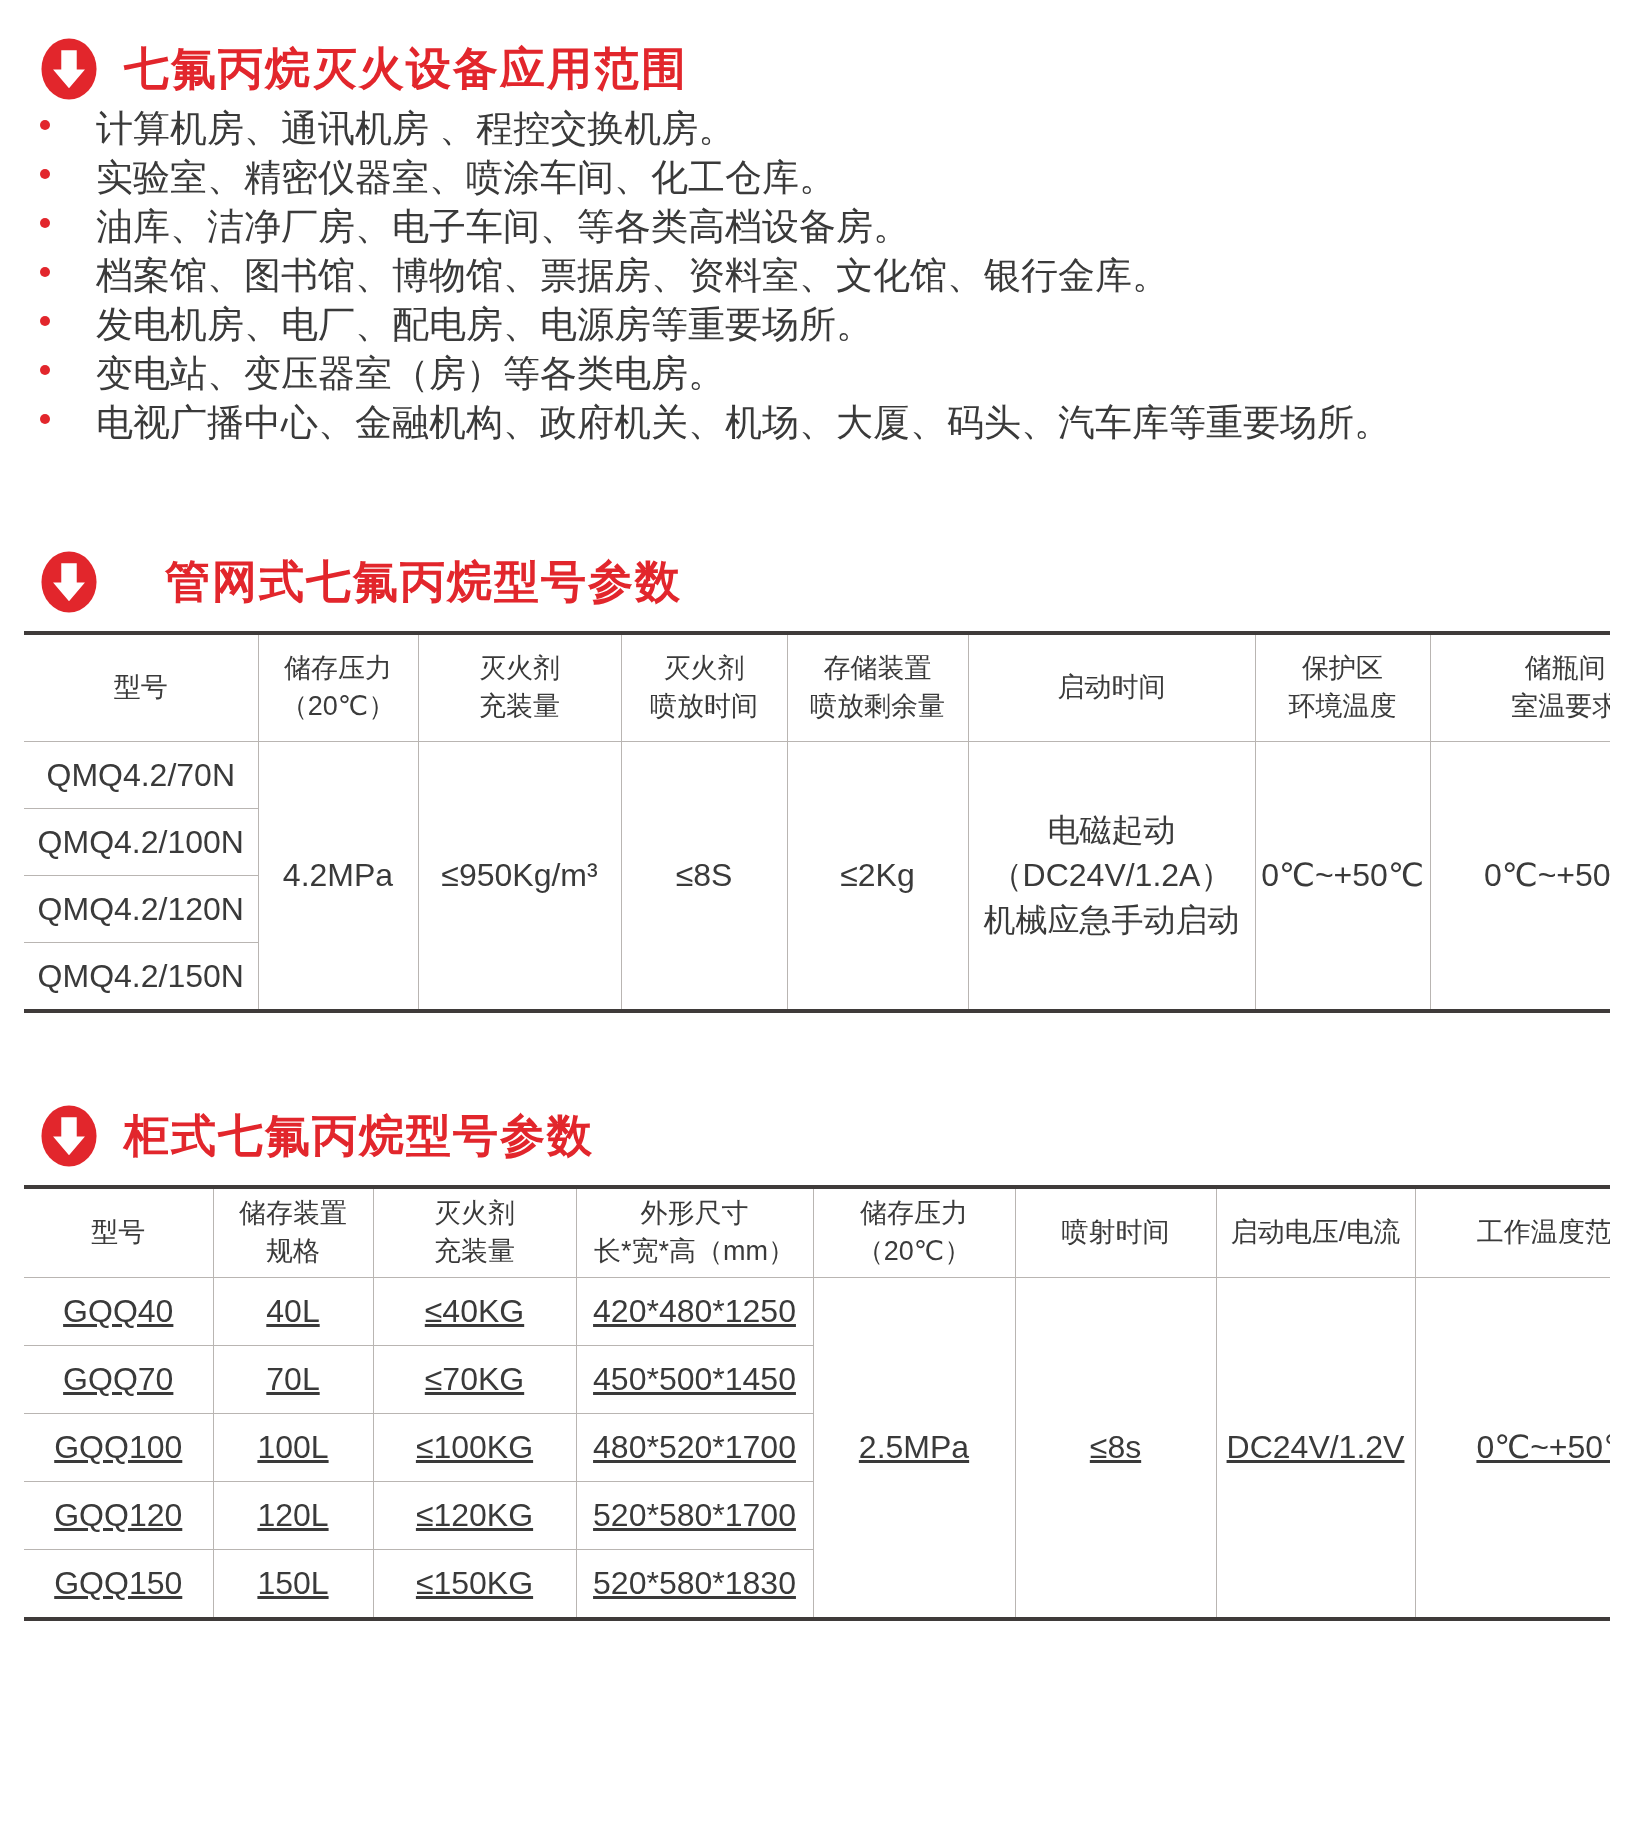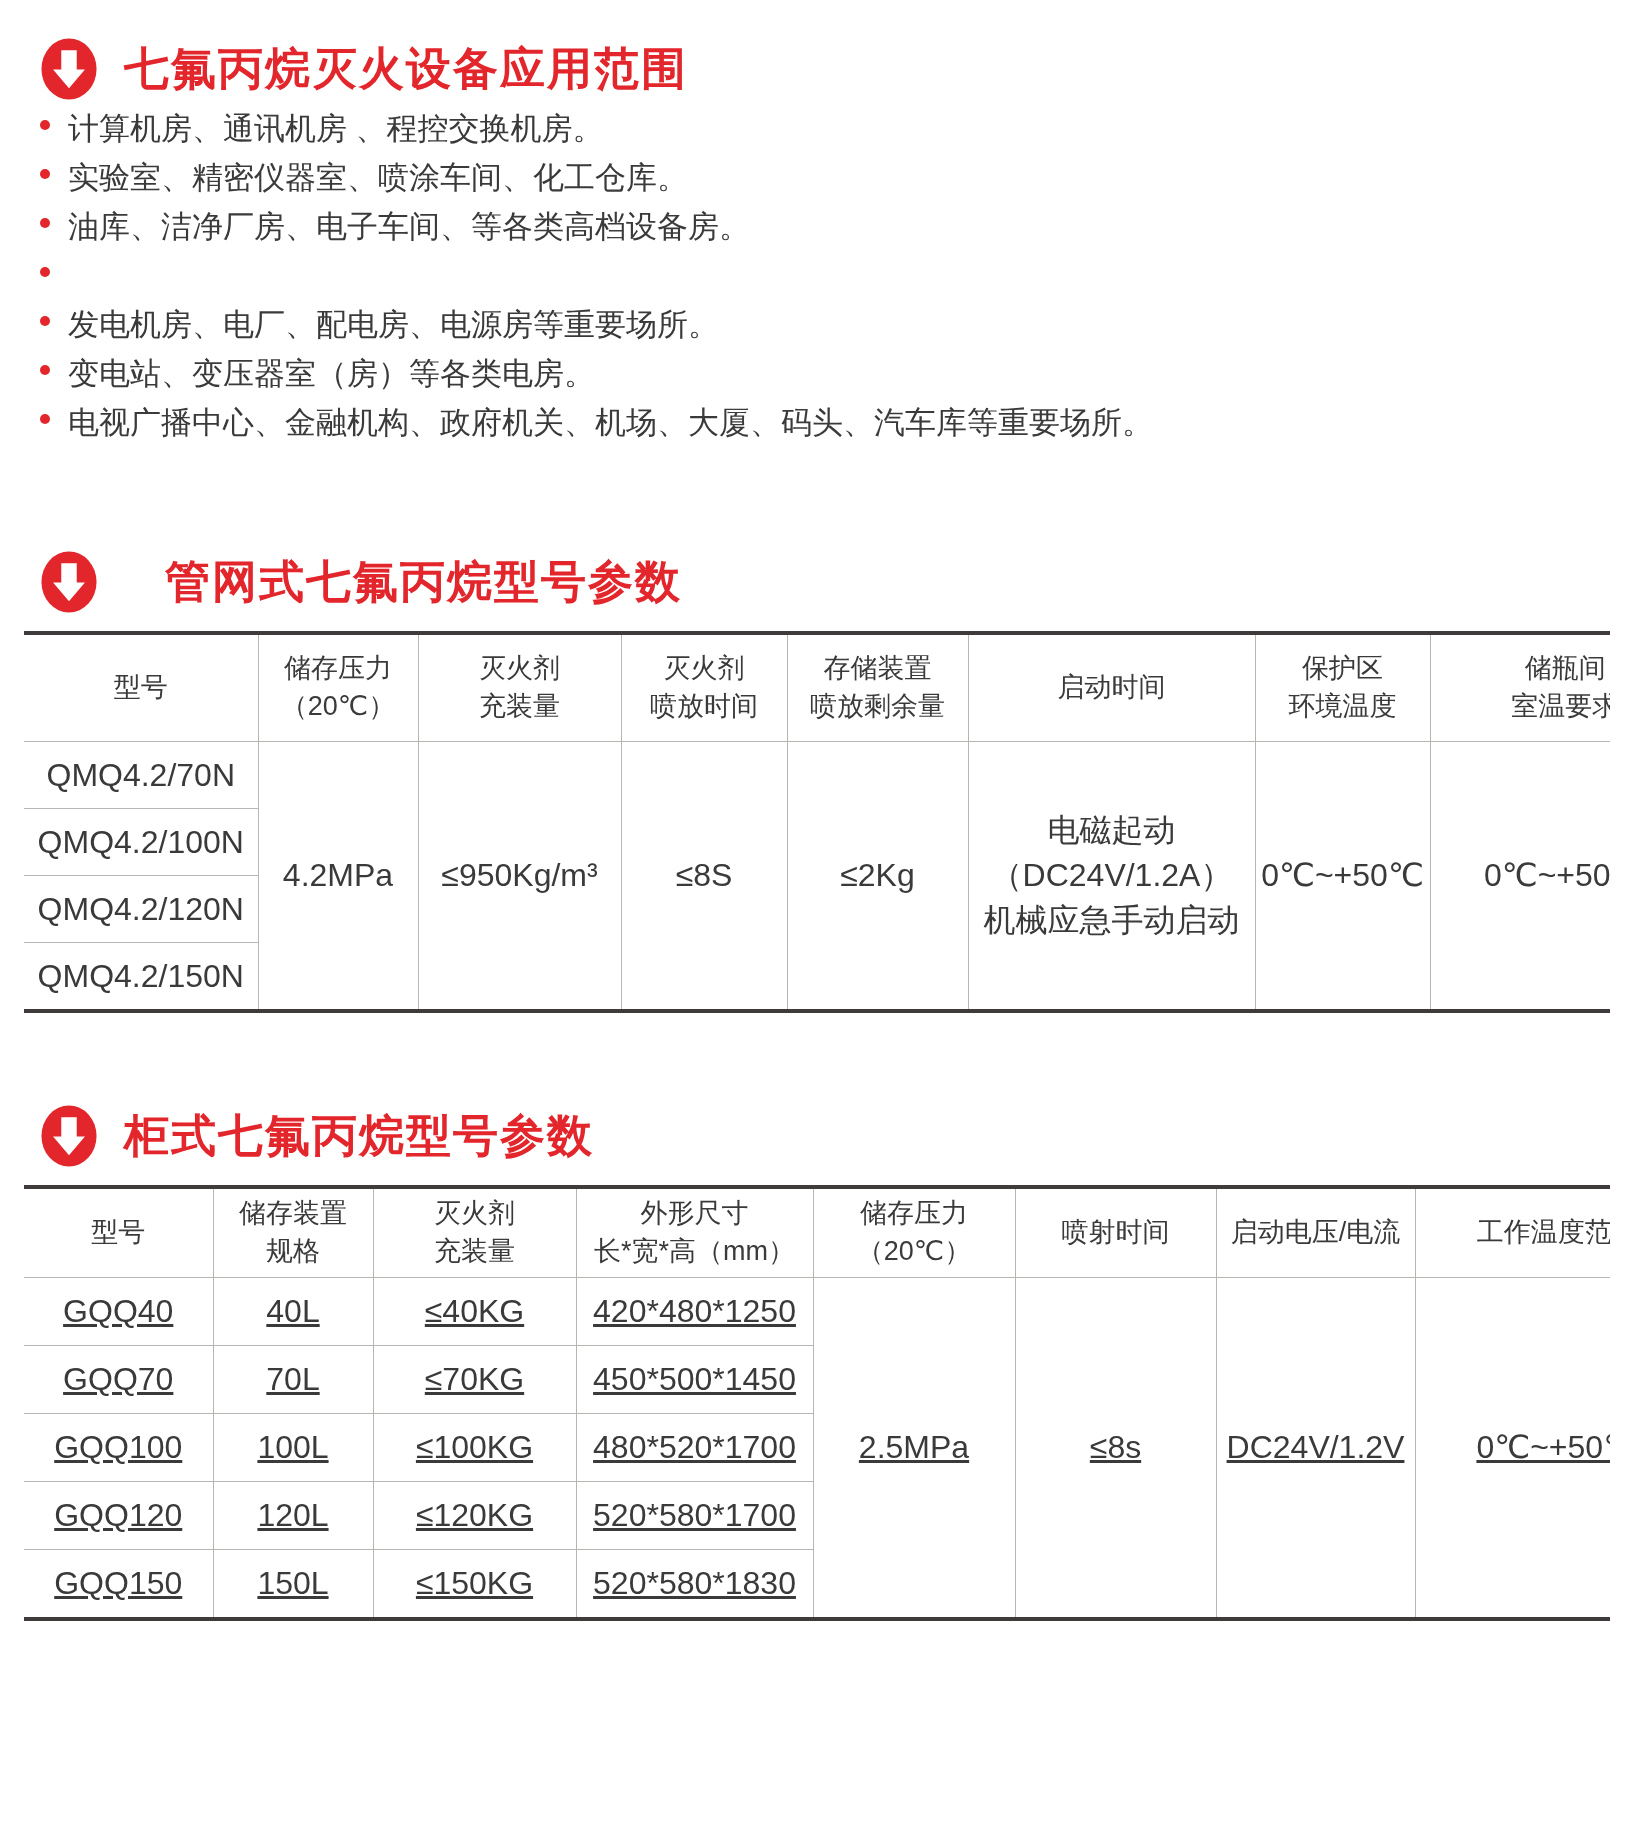--- a/index.html
+++ b/index.html
@@ -32,23 +32,24 @@
   
   .bullets{
     list-style:none;
     margin:2px 0 0 36px;
     padding:0;
   }
   .bullets li{
     height:49px;
     display:flex;
     align-items:center;
-    font-size:31px;
+    font-size:37px;
     color:#3a3a3a;
     white-space:nowrap;
+    gap:28px;
   }
   .dot{
     width:10px;height:10px;border-radius:50%;
     background:#e2262c;
     margin:0 18px 0 4px;
     flex:0 0 10px;
     align-self:flex-start;
     margin-top:16px;
   }
   
@@ -107,20 +108,21 @@
   <li>
       <span class="dot"></span>
       <span>实验室、精密仪器室、喷涂车间、化工仓库。</span>
     </li>
   <li>
       <span class="dot"></span>
       <span>油库、洁净厂房、电子车间、等各类高档设备房。</span>
     </li>
   <li>
       <span class="dot"></span>
+      <span>档案馆、图书馆、博物馆、票据房、资料室、文化馆、银行金库。</span>
     </li>
   <li>
       <span class="dot"></span>
       <span>发电机房、电厂、配电房、电源房等重要场所。</span>
     </li>
   <li>
       <span class="dot"></span>
       <span>变电站、变压器室（房）等各类电房。</span>
     </li>
   <li>

